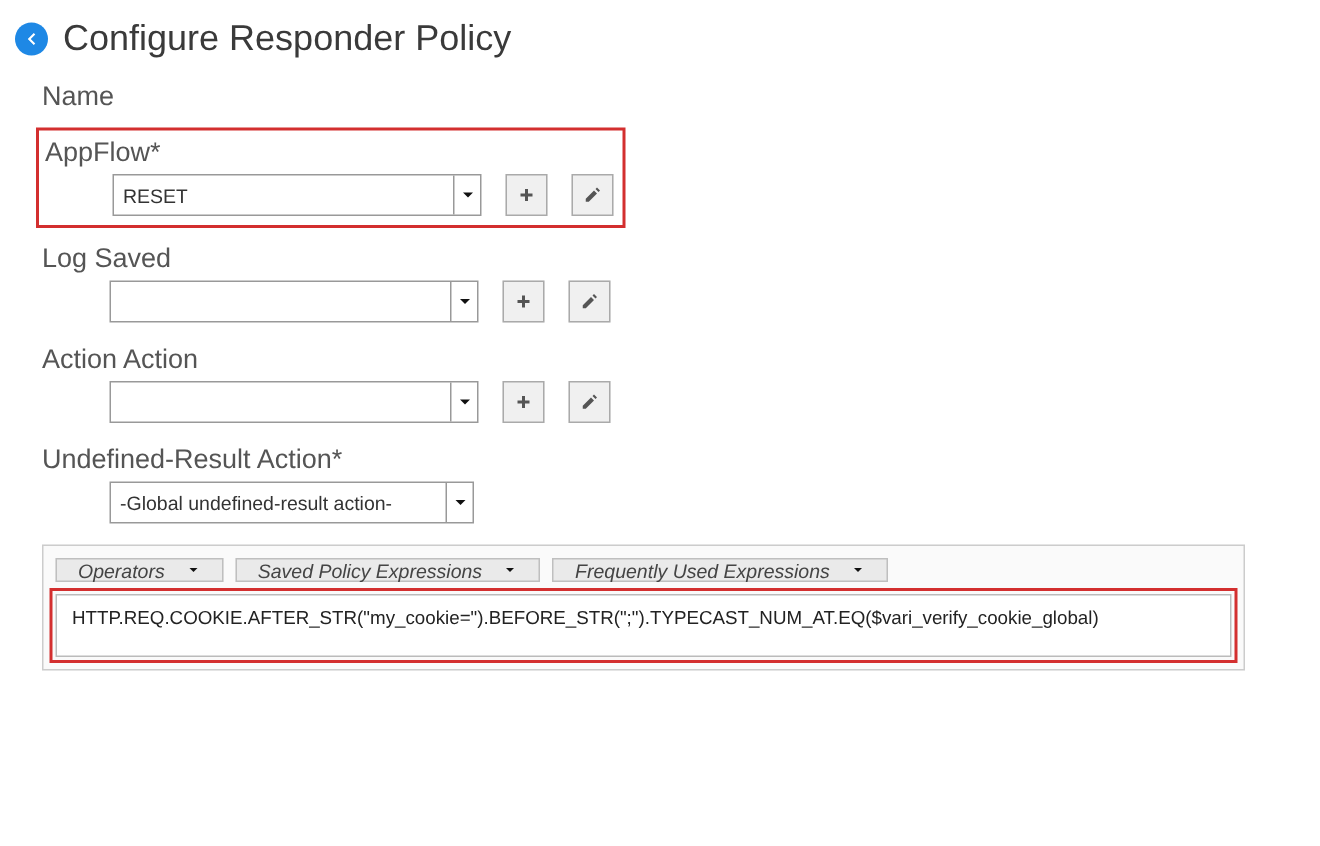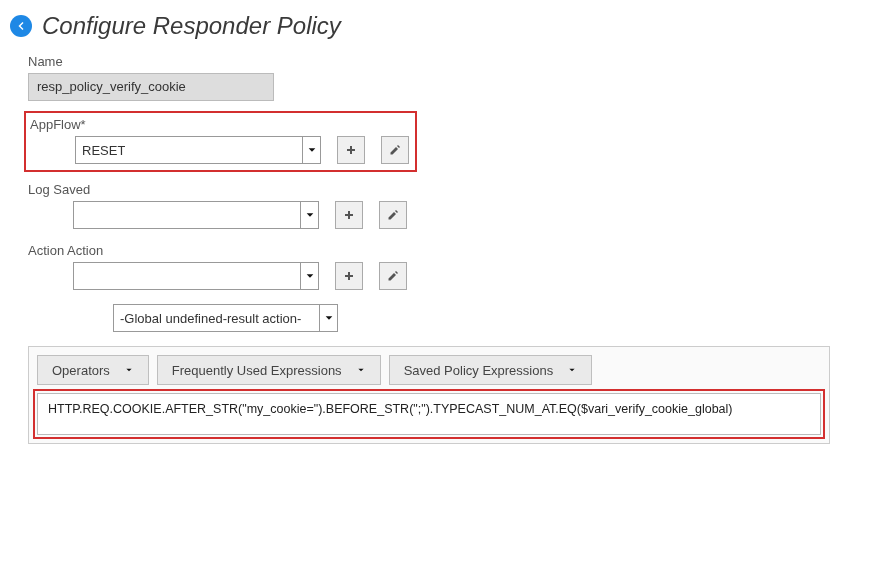--- a/index.html
+++ b/index.html
@@ -23,31 +23,30 @@
     align-items: center;
     justify-content: center;
     margin-right: 10px;
     cursor: pointer;
   }
   .back-circle svg { fill: #fff; }
   .page-title {
     font-size: 24px;
     font-weight: 400;
     color: #3a3a3a;
-    font-style: italic;
   }
   .form-area {
     padding: 6px 10px 10px 28px;
     max-width: 840px;
   }
   .field-group { margin-bottom: 14px; }
   .field-label {
     display: block;
     color: #555;
-    font-size: 13px;
+    font-size: 18px;
     margin-bottom: 4px;
   }
   .readonly-box {
     display: inline-block;
     width: 246px;
     height: 28px;
     line-height: 26px;
     padding: 0 8px;
     background: #ddd;
     border: 1px solid #bbb;
@@ -99,29 +98,30 @@
     border: 1px solid #ccc;
     background: #fafafa;
     padding: 8px;
   }
   .dd-row {
     display: flex;
     gap: 8px;
     margin-bottom: 8px;
   }
   .dd-btn {
-    height: 30px;
+    height: 16px;
     padding: 0 10px 0 14px;
     border: 1px solid #bfbfbf;
     background: #eaeaea;
     display: flex;
     align-items: center;
     gap: 10px;
     cursor: pointer;
     color: #444;
+    font-style: italic;
   }
   .dd-chev {
     width: 18px; height: 28px;
     display: flex; align-items: center; justify-content: center;
   }
   .expr-text {
     border: 1px solid #bbb;
     background: #fff;
     padding: 8px 10px 14px 10px;
     min-height: 42px;
@@ -140,21 +140,20 @@
       </svg>
   </span>
   <span class="page-title">Configure Responder Policy</span>
 </div>
 
 <div class="form-area">
 
   
   <div class="field-group">
     <label class="field-label">Name</label>
-    <div class="readonly-box">resp_policy_verify_cookie</div>
   </div>
 
   
   <div class="field-group highlight-red" style="display:inline-block; padding:2px 4px 4px 2px;">
     <label class="field-label">AppFlow*</label>
     <div class="select-row">
       <div class="fake-select">
         <span class="sel-text">RESET</span>
         <span class="chev-box">
           <svg width="10" height="10" viewBox="0 0 24 24">
@@ -220,58 +219,59 @@
       <span class="sq-btn">
         <svg width="12" height="12" viewBox="0 0 24 24">
             <path d="M3 17l11-11 4 4L7 21H3v-4zM16 4l4 4 2-2-4-4-2 2z"></path>
           </svg>
       </span>
     </div>
   </div>
 
   
   <div class="field-group">
-    <div class="select-row">
-      <div class="fake-select" style="width:225px;margin-left:40px;">
+    <label class="field-label">Undefined-Result Action*</label>
+    <div class="select-row">
+      <div class="fake-select" style="width:243px;">
         <span class="sel-text">-Global undefined-result action-</span>
         <span class="chev-box">
           <svg width="10" height="10" viewBox="0 0 24 24">
               <path d="M4 8l8 8 8-8z"></path>
             </svg>
         </span>
       </div>
     </div>
   </div>
 
   
   <div class="field-group">
     <div class="expr-block">
       <div class="dd-row">
         <div class="dd-btn">
           <span>Operators</span>
+          <span class="dd-chev">
+              <svg width="8" height="8" viewBox="0 0 24 24">
+                <path d="M4 8l8 8 8-8z"></path>
+              </svg>
+            </span>
+        </div>
+        <div class="dd-btn">
+          <span>Saved Policy Expressions</span>
           <span class="dd-chev">
               <svg width="8" height="8" viewBox="0 0 24 24">
                 <path d="M4 8l8 8 8-8z"></path>
               </svg>
             </span>
         </div>
         <div class="dd-btn">
           <span>Frequently Used Expressions</span>
           <span class="dd-chev">
               <svg width="8" height="8" viewBox="0 0 24 24">
                 <path d="M4 8l8 8 8-8z"></path>
               </svg>
             </span>
         </div>
-        <div class="dd-btn">
-          <span>Saved Policy Expressions</span>
-          <span class="dd-chev">
-              <svg width="8" height="8" viewBox="0 0 24 24">
-                <path d="M4 8l8 8 8-8z"></path>
-              </svg>
-            </span>
-        </div>
       </div>
       <div class="expr-text highlight-red">HTTP.REQ.COOKIE.AFTER_STR("my_cookie=").BEFORE_STR(";").TYPECAST_NUM_AT.EQ($vari_verify_cookie_global)</div>
     </div>
   </div>
 
 </div>
 
 </body></html>

